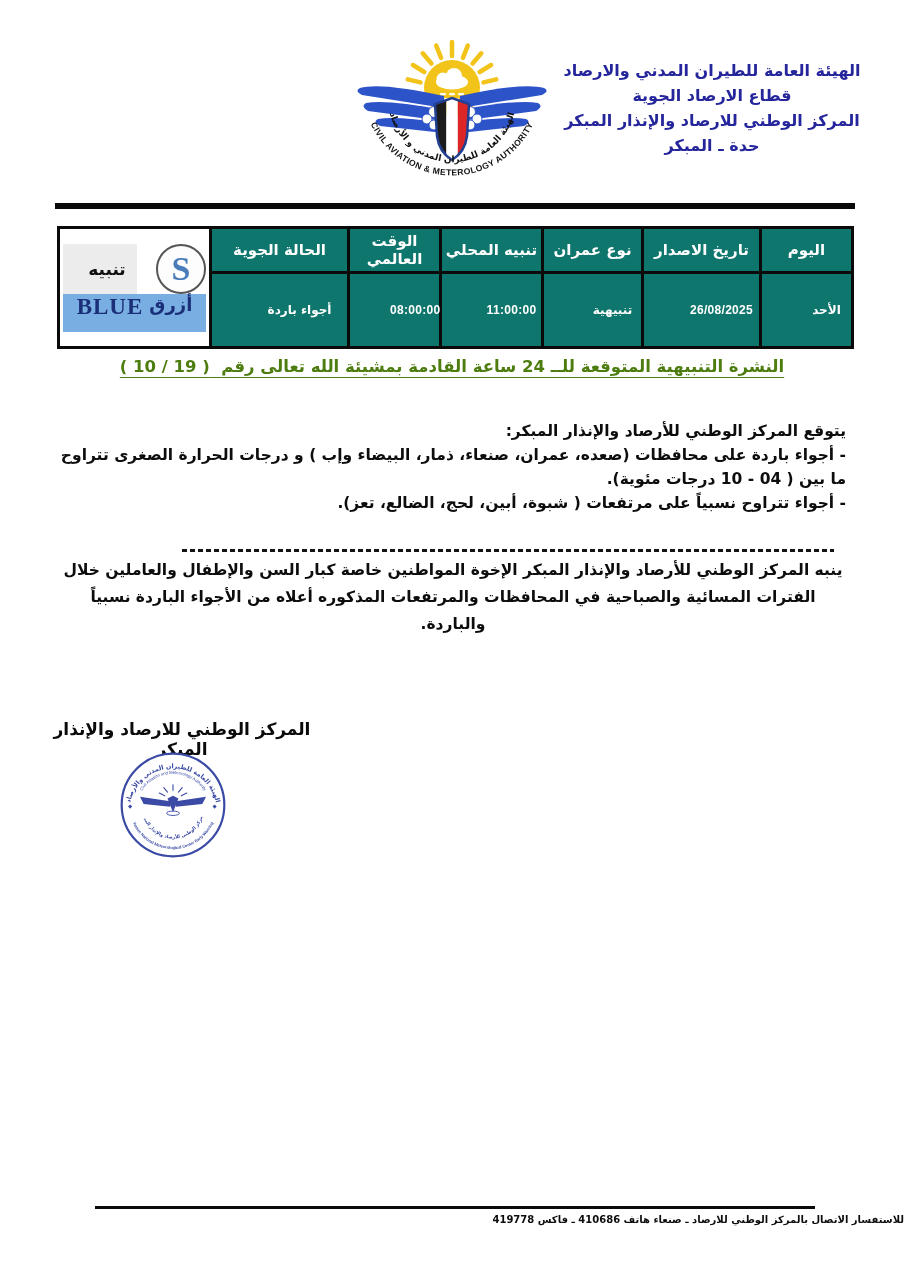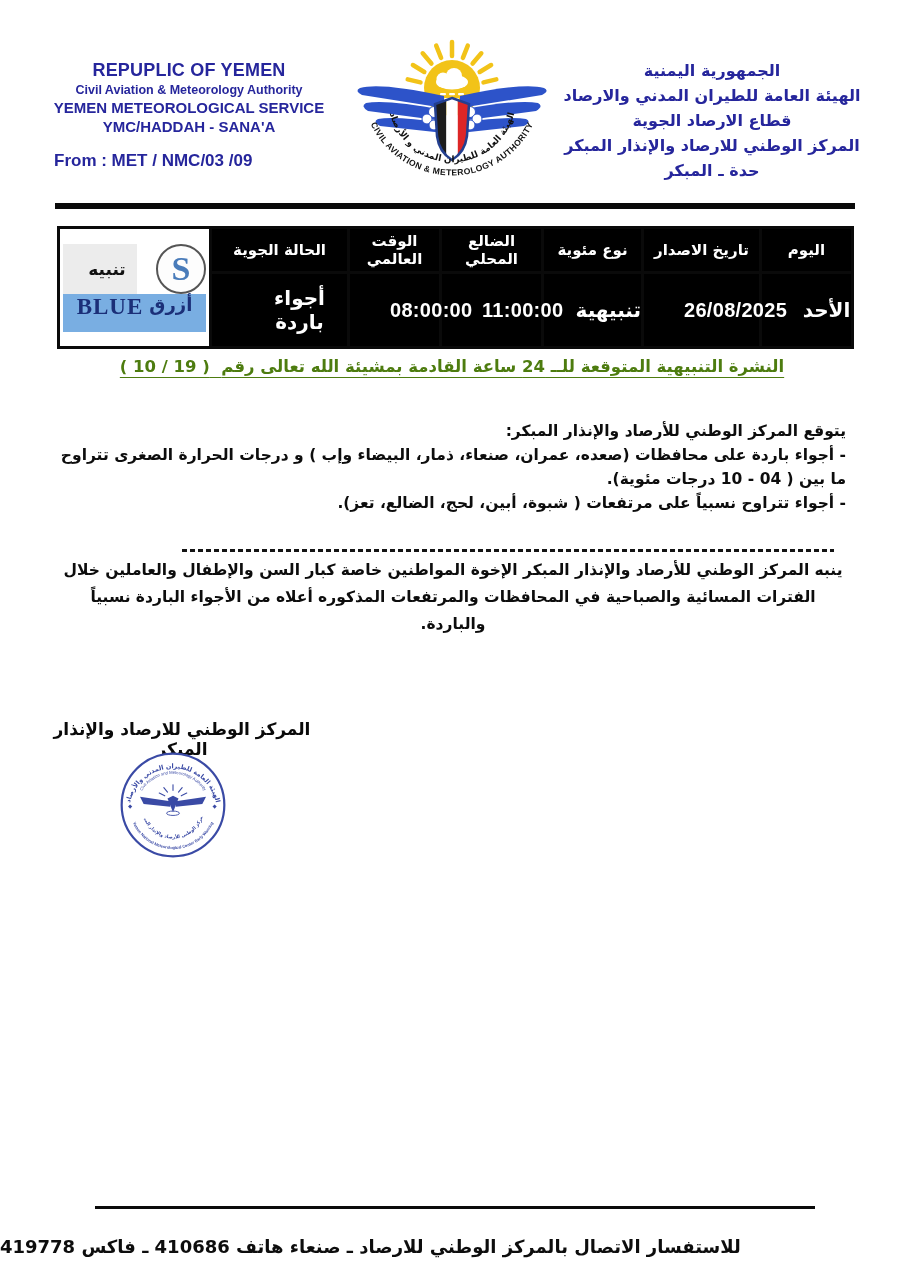--- a/index.html
+++ b/index.html
@@ -31,25 +31,25 @@
   
   .top-rule{position:absolute;left:55px;top:203px;width:800px;height:6px;background:#0a0a0a;}
   .footer-rule{position:absolute;left:95px;top:1206px;width:720px;height:3px;background:#0a0a0a;}
   
   .wx-table{
     position:absolute;left:57px;top:226px;width:797px;
     border-collapse:collapse;table-layout:fixed;
   }
   .wx-table th,.wx-table td{
     border:3px solid #0a0a0a;
-    background:#000000;color:#ffffff;font-weight:bold;
+    background:#0f766e;color:#ffffff;font-weight:bold;
     text-align:center;vertical-align:middle;padding:0;
   }
   .wx-table th{height:42px;font-size:15px;}
-  .wx-table tr.vals td{height:72px;font-size:20px;padding-left:40px;}
+  .wx-table tr.vals td{height:72px;font-size:12px;padding-left:40px;}
   .wx-table td.num{font-family:Liberation Sans, sans-serif;font-size:17.5px;letter-spacing:.3px;}
   .wx-table td.badge-cell{background:#ffffff;padding:3px;}
   
   .badge{width:100%;height:100%;display:flex;flex-direction:column;background:#fff;}
   .badge-top{flex:1;display:flex;align-items:center;background:linear-gradient(90deg,#ececec 0 52%,#ffffff 52%);}
   .s-circle{
     display:inline-flex;align-items:center;justify-content:center;
     width:46px;height:46px;border:2px solid #555;border-radius:50%;
     margin-left:5px;background:#fdfdfd;
     color:#4a7cba;font-family:"Liberation Serif","DejaVu Serif",serif;
@@ -81,36 +81,29 @@
     direction:rtl;text-align:center;font-weight:bold;font-size:15.5px;line-height:27px;color:#0d0d0d;
   }
   
   .signature{
     position:absolute;left:36px;top:719px;width:292px;text-align:center;
     font-weight:bold;font-size:17px;color:#0a0a0a;direction:rtl;
   }
   .stamp-wrap{position:absolute;left:118px;top:750px;width:110px;height:110px;}
   
   .footer-text{
-    position:absolute;left:0;top:1214px;width:904px;text-align:left;
-    direction:rtl;font-weight:bold;font-size:18px;color:#0d0d0d;margin-top:22px;
+    position:absolute;left:0;top:1214px;width:904px;text-align:right;
+    direction:rtl;font-weight:bold;font-size:10px;color:#0d0d0d;
   }
 </style>
 </head>
 <body>
 
 <div class="page">
 
-  <div class="hdr-en">
-    <div class="l1">REPUPLIC OF YEMEN</div>
-    <div class="l2">Civil Aviation &amp; Meteorology Authority</div>
-    <div class="l3">YEMEN METEOROLOGICAL SERVICE</div>
-    <div class="l4">YMC/HADDAH - SANA'A</div>
-    <div class="from">From : MET / NMC/03 /09</div>
-  </div>
 
   <div class="logo-wrap">
     <svg viewBox="0 0 200 170" width="200" height="170" aria-hidden="true">
       <defs>
         <path id="arcAr" d="M 38,86 A 64,64 0 0 0 162,86"></path>
         <path id="arcEn" d="M 14,84 A 90,90 0 0 0 186,84"></path>
         <clipPath id="shieldClip">
           <path d="M 100,70 L 117,76 L 115,108 Q 113,124 100,132 Q 87,124 85,108 L 83,76 Z"></path>
         </clipPath>
       </defs>
@@ -174,21 +167,20 @@
       <text font-family="DejaVu Sans, sans-serif" font-size="9" font-weight="bold" fill="#111111">
         <textPath href="#arcAr" startOffset="50%" text-anchor="middle">الهيئة العامة للطيران المدني و الأرصاد</textPath>
       </text>
       <text font-family="Liberation Sans, DejaVu Sans, sans-serif" font-size="8.6" font-weight="bold" fill="#111111" letter-spacing="0.4">
         <textPath href="#arcEn" startOffset="50%" text-anchor="middle">CIVIL AVIATION &amp; METEROLOGY AUTHORITY</textPath>
       </text>
     </svg>
   </div>
 
   <div class="hdr-ar" dir="rtl">
-    <div>الجمهورية اليمنية</div>
     <div>الهيئة العامة للطيران المدني والارصاد</div>
     <div>قطاع الارصاد الجوية</div>
     <div>المركز الوطني للارصاد والإنذار المبكر</div>
     <div>حدة ـ المبكر</div>
   </div>
 
   <div class="top-rule"></div>
 
   <table class="wx-table" dir="rtl">
     <colgroup>
@@ -197,22 +189,22 @@
         <col style="width:100px">
       <col style="width:102px">
         <col style="width:92px">
         <col style="width:138px">
         <col style="width:152px">
     </colgroup>
     <tbody>
         <tr class="head">
       <th>اليوم</th>
       <th>تاريخ الاصدار</th>
-      <th>نوع مئوية</th>
-      <th>الضالع المحلي</th>
+      <th>نوع عمران</th>
+      <th>تنبيه المحلي</th>
       <th>الوقت العالمي</th>
       <th>الحالة الجوية</th>
       <td class="badge-cell" rowspan="2">
         <div class="badge">
           <div class="badge-top">
             <span class="s-circle">S</span>
             <span class="badge-word">تنبيه</span>
           </div>
           <div class="badge-strip" dir="ltr">
             <span class="level-en">BLUE</span>

